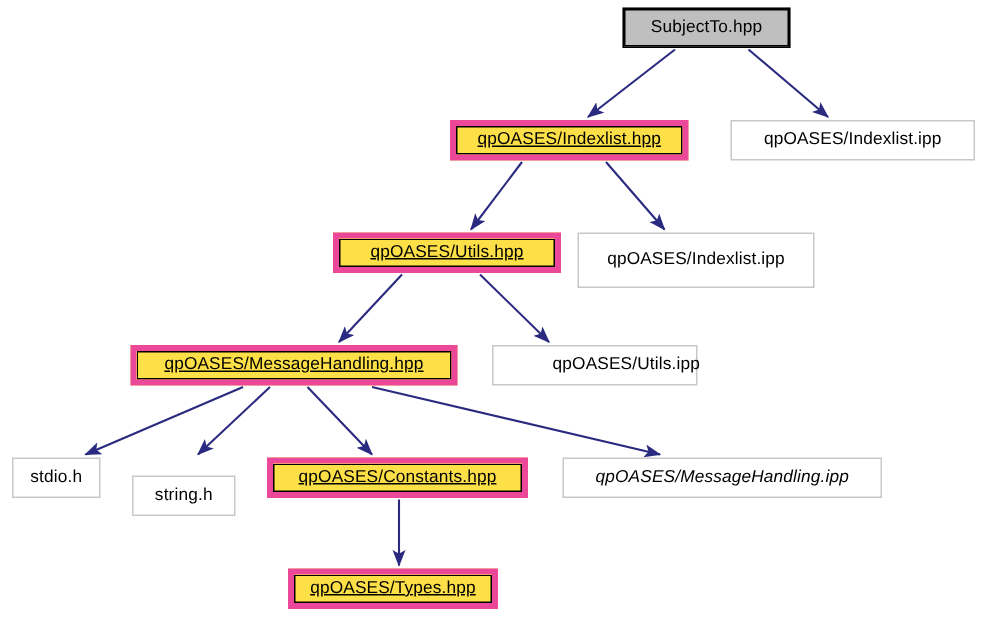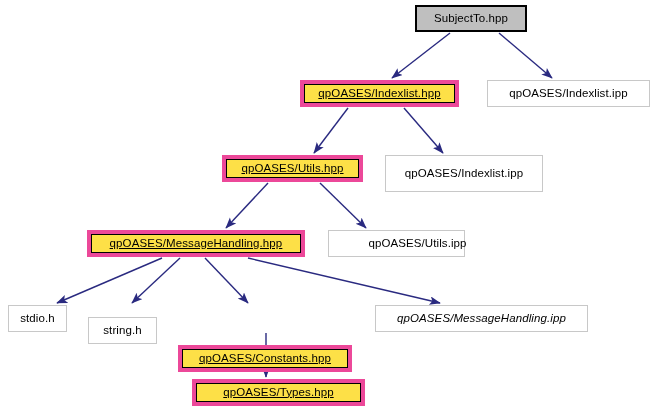--- a/index.html
+++ b/index.html
@@ -80,41 +80,41 @@
   <div id="nodes">
       <div class="graph-node header" style="left: 415px; top: 5px; width: 112px; height: 27px;">
         <span class="node-label">SubjectTo.hpp</span>
       </div>
       <div class="graph-node hpp" style="left: 300px; top: 80px; width: 159px; height: 27px;">
         <span class="node-label">qpOASES/Indexlist.hpp</span>
       </div>
       <div class="graph-node ipp" style="left: 487px; top: 80px; width: 163px; height: 27px;">
         <span class="node-label">qpOASES/Indexlist.ipp</span>
       </div>
-      <div class="graph-node hpp" style="left: 222px; top: 155px; width: 141px; height: 27px;">
+      <div class="graph-node hpp" style="left: 222px; top: 155px; width: 152px; height: 27px;">
         <span class="node-label">qpOASES/Utils.hpp</span>
       </div>
       <div class="graph-node ipp" style="left: 385px; top: 155px; width: 158px; height: 37px;">
         <span class="node-label">qpOASES/Indexlist.ipp</span>
       </div>
       <div class="graph-node hpp" style="left: 87px; top: 230px; width: 218px; height: 27px;">
         <span class="node-label">qpOASES/MessageHandling.hpp</span>
       </div>
       <div class="graph-node ipp" style="left: 328px; top: 230px; width: 137px; height: 27px; padding-left: 42px;">
         <span class="node-label">qpOASES/Utils.ipp</span>
       </div>
       <div class="graph-node ipp" style="left: 8px; top: 305px; width: 59px; height: 27px;">
         <span class="node-label">stdio.h</span>
       </div>
       <div class="graph-node ipp" style="left: 88px; top: 305px; width: 69px; height: 27px; margin-top: 12px;">
         <span class="node-label">string.h</span>
       </div>
-      <div class="graph-node hpp" style="left: 178px; top: 305px; width: 174px; height: 27px; margin-top: 40px;">
+      <div class="graph-node hpp" style="left: 178px; top: 305px; width: 174px; height: 27px;">
         <span class="node-label">qpOASES/Constants.hpp</span>
       </div>
       <div class="graph-node ipp" style="left: 375px; top: 305px; width: 213px; height: 27px; font-style: italic;">
         <span class="node-label">qpOASES/MessageHandling.ipp</span>
       </div>
-      <div class="graph-node hpp" style="left: 192px; top: 379px; width: 173px; height: 27px;">
+      <div class="graph-node hpp" style="left: 192px; top: 379px; width: 140px; height: 27px;">
         <span class="node-label">qpOASES/Types.hpp</span>
       </div>
     </div>
 </div>
 
 </body></html>

